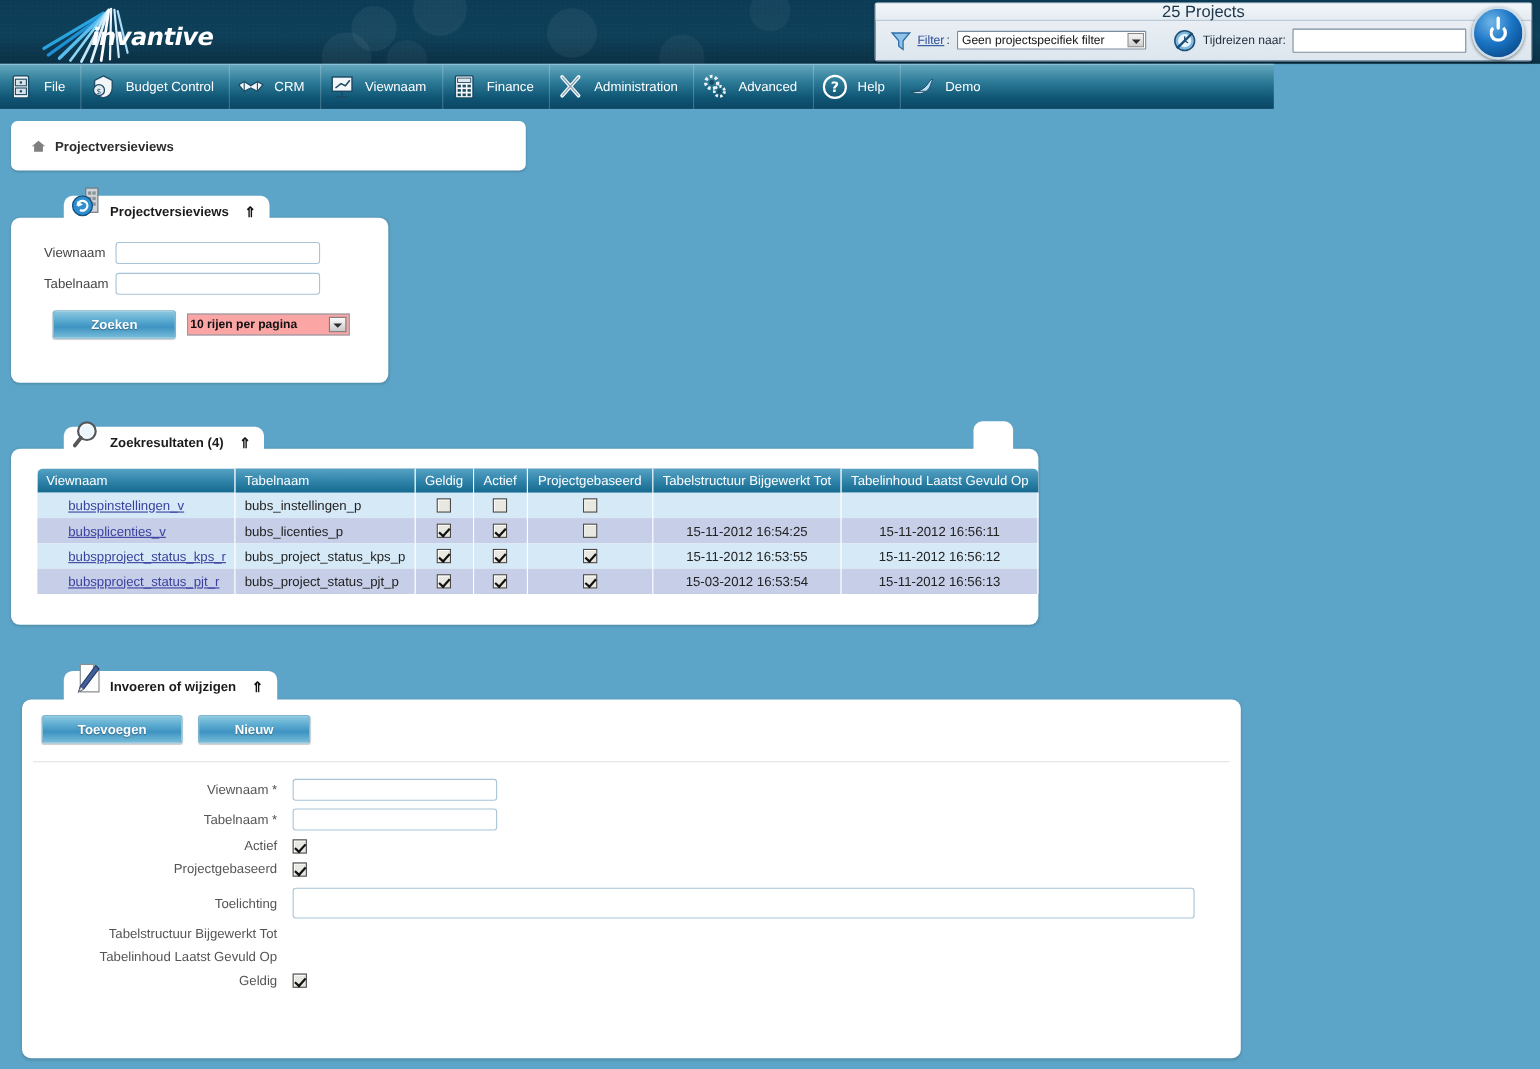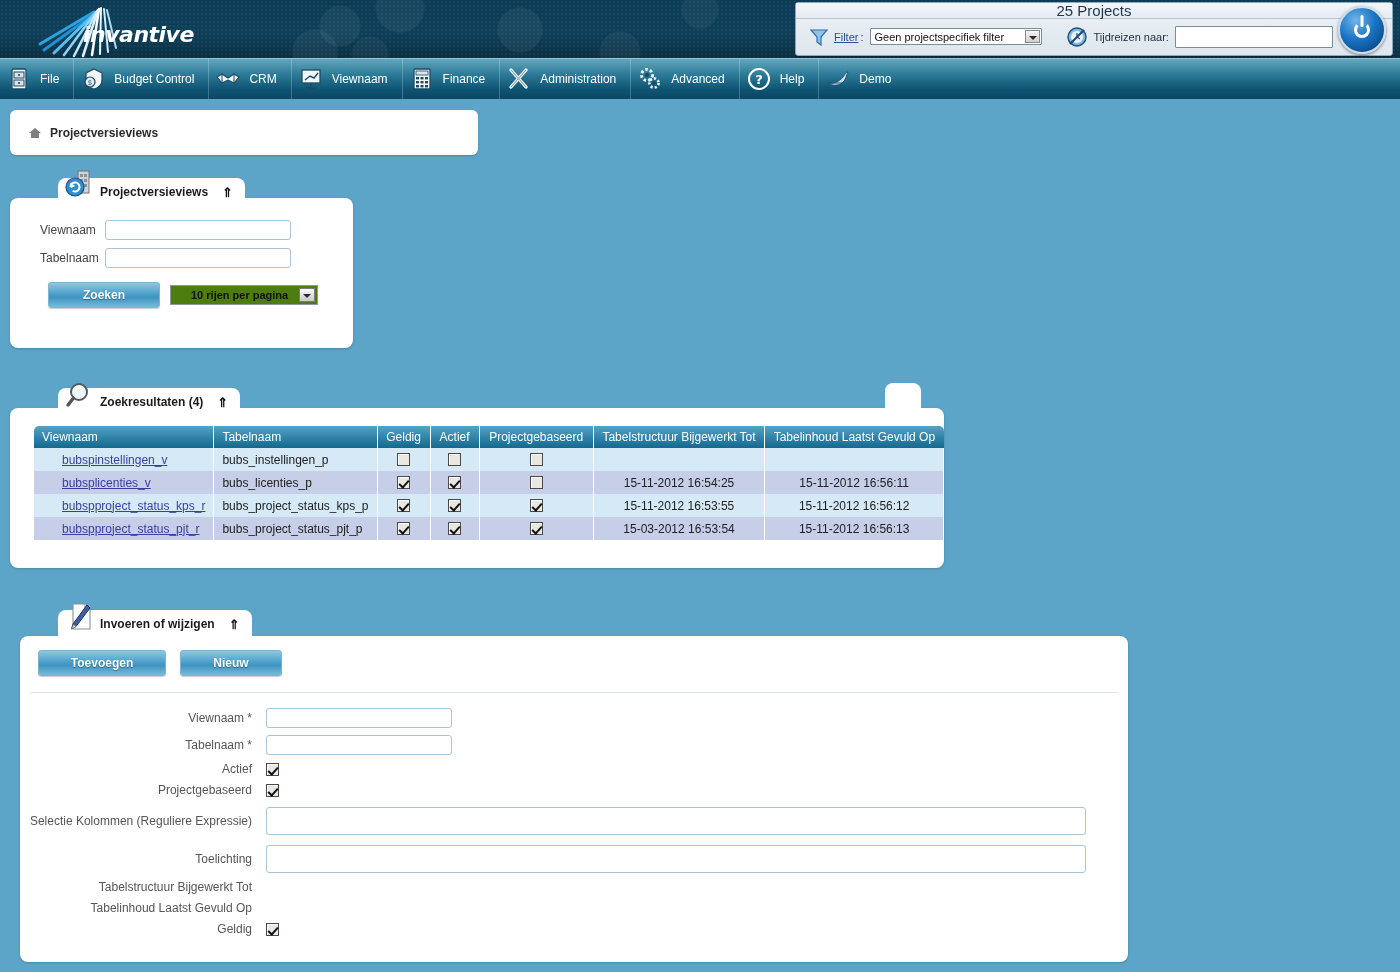--- a/index.html
+++ b/index.html
@@ -88,21 +88,21 @@
     width:16px;height:16px;border:3px solid #fff;border-radius:50%;
     border-top-color:transparent;box-sizing:border-box;
   }
   #powerbtn .bar{
     position:absolute;left:50%;top:7px;transform:translateX(-50%);
     width:3px;height:12px;background:#fff;border-radius:2px;
   }
 
   
   #menubar{
-    position:absolute;left:0;top:58px;width:1400px;height:40px;
+    position:absolute;left:0;top:58px;width:1158px;height:40px;
     background:linear-gradient(180deg,#64a7bd 0%,#2d7b98 38%,#0f5574 75%,#0b4663 100%);
     border-top:1px solid #8fc4d6;
     display:flex;align-items:center;
   }
   .mi{
     display:flex;align-items:center;height:40px;padding:0 14px 0 6px;
     color:#fff;font-size:12px;cursor:default;position:relative;
   }
   .mi + .mi{border-left:1px solid rgba(255,255,255,.22);}
   .mi .ico{width:26px;height:26px;margin-right:8px;flex:0 0 26px;position:relative;}
@@ -140,22 +140,22 @@
   .btn{
     display:inline-flex;align-items:center;justify-content:center;
     height:24px;min-width:82px;padding:0 14px;
     background:linear-gradient(180deg,#8dc8e0 0%,#5aaad0 35%,#3f93c2 60%,#76bcd9 100%);
     border:1px solid #7fb4cf;border-radius:3px;
     color:#fff;font-size:12px;font-weight:bold;
     text-shadow:0 1px 1px rgba(0,0,0,.35);
     box-shadow:0 1px 1px rgba(0,0,0,.2);cursor:pointer;
   }
   .pagesel{
-    width:148px;height:20px;border:1px solid #8d9aa6;background:#4d7c0f;
-    font-size:11px;font-weight:bold;color:#111;line-height:19px;padding-left:20px;
+    width:148px;height:20px;border:1px solid #8d9aa6;background:#fca5a5;
+    font-size:11px;font-weight:bold;color:#111;line-height:19px;padding-left:2px;
     box-sizing:border-box;position:relative;margin-left:10px;
   }
   .pagesel .arrow{
     position:absolute;right:2px;top:2px;width:16px;height:14px;
     background:linear-gradient(180deg,#fbfbfb,#c9c9c9);border:1px solid #7d7d7d;box-sizing:border-box;
   }
   .pagesel .arrow:after{
     content:"";position:absolute;left:3px;top:5px;
     border-left:4px solid transparent;border-right:4px solid transparent;border-top:4px solid #2b2b2b;
   }
@@ -511,24 +511,20 @@
       </div>
       <div class="erow">
         <span class="elabel">Actief</span>
         <span class="cbx on"></span>
       </div>
       <div class="erow">
         <span class="elabel">Projectgebaseerd</span>
         <span class="cbx on"></span>
       </div>
       <div class="erow" style="margin-top: 10px;">
-        <span class="elabel">Selectie Kolommen (Reguliere Expressie)</span>
-        <input class="einput" type="text" value="" style="width: 820px; height: 28px;">
-      </div>
-      <div class="erow" style="margin-top: 10px;">
         <span class="elabel">Toelichting</span>
         <input class="einput" type="text" value="" style="width: 820px; height: 28px;">
       </div>
       <div class="erow">
         <span class="elabel">Tabelstructuur Bijgewerkt Tot</span>
         <span></span>
       </div>
       <div class="erow">
         <span class="elabel">Tabelinhoud Laatst Gevuld Op</span>
         <span></span>

